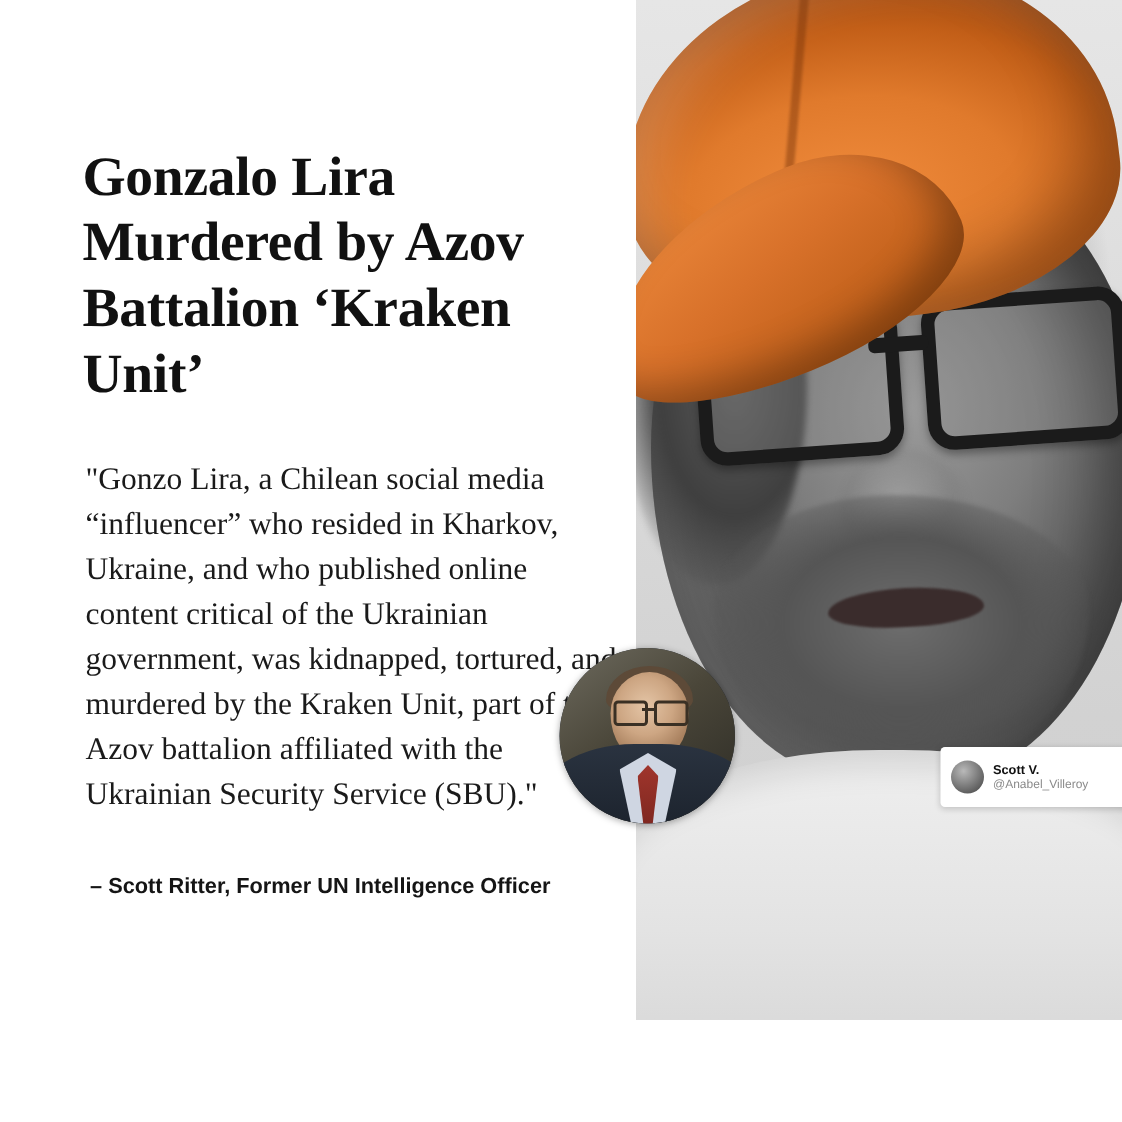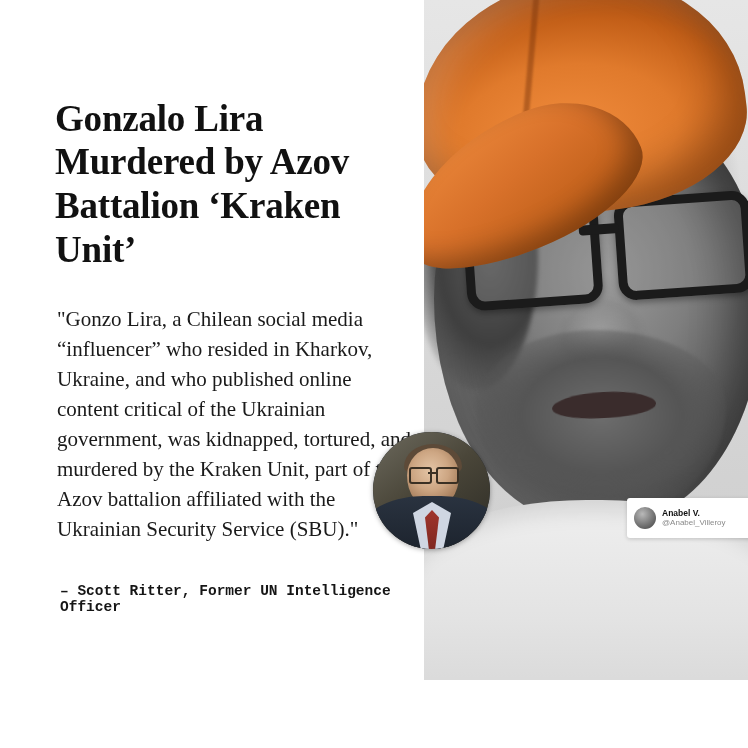--- a/index.html
+++ b/index.html
@@ -190,21 +190,21 @@
     font-family: "Liberation Serif", serif;
     font-size: 21px;
     line-height: 1.43;
     color: #1a1a1a;
   }
   #attribution {
     position: absolute;
     left: 60px;
     top: 583px;
     width: 380px;
-    font-family: Liberation Mono, monospace;
+    font-family: Liberation Sans, sans-serif;
     font-weight: bold;
     font-size: 14.5px;
     color: #151515;
   }
 
   
   #inset-portrait {
     position: absolute;
     left: 373px;
     top: 432px;
@@ -381,20 +381,20 @@
       <div id="inset-bridge"></div>
     </div>
     <div id="inset-suit"></div>
     <div id="inset-shirt"></div>
     <div id="inset-tie"></div>
   </div>
 
   <div id="watermark">
     <div id="wm-avatar"></div>
     <div id="wm-text">
-      <div id="wm-name">Anabel V.</div>
+      <div id="wm-name">Scott V.</div>
       <div id="wm-handle">@Anabel_Villeroy</div>
     </div>
   </div>
 
   <div id="bottom-strip"></div>
 
 </div>
 
 </body></html>

